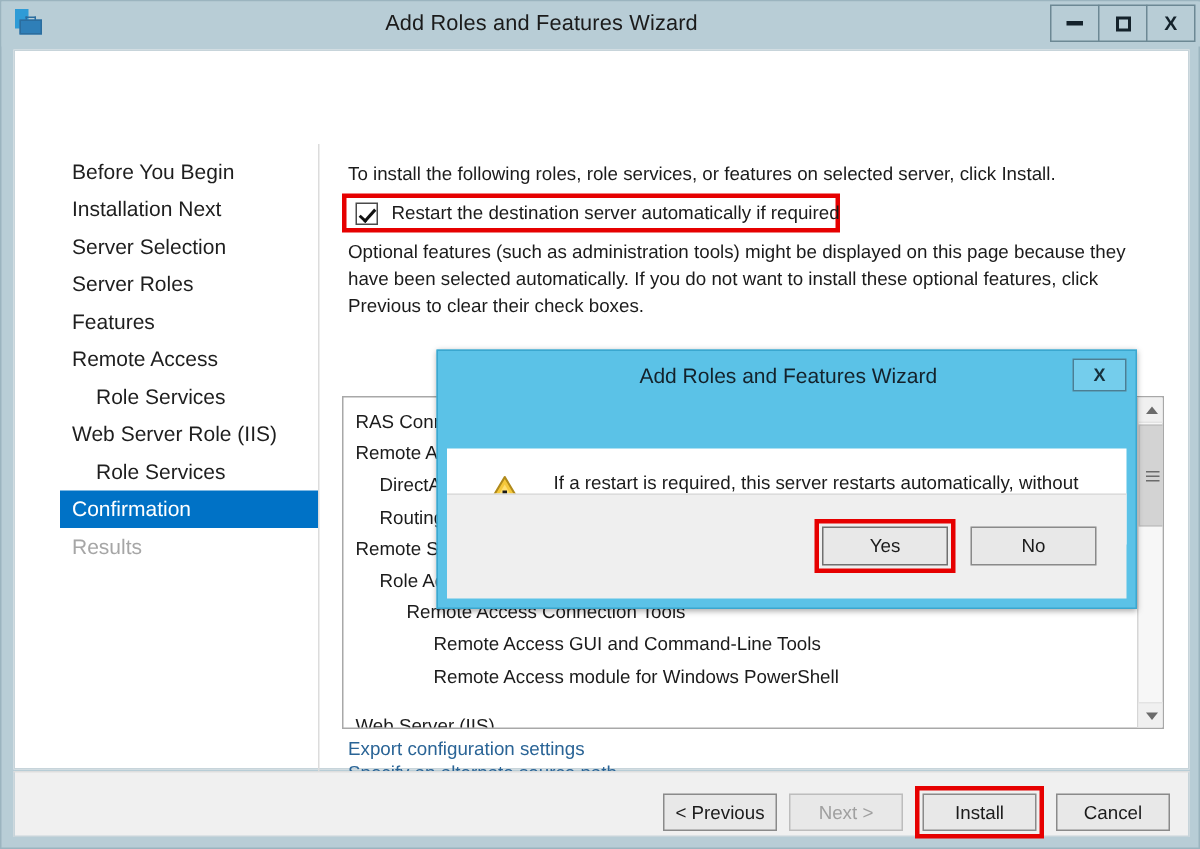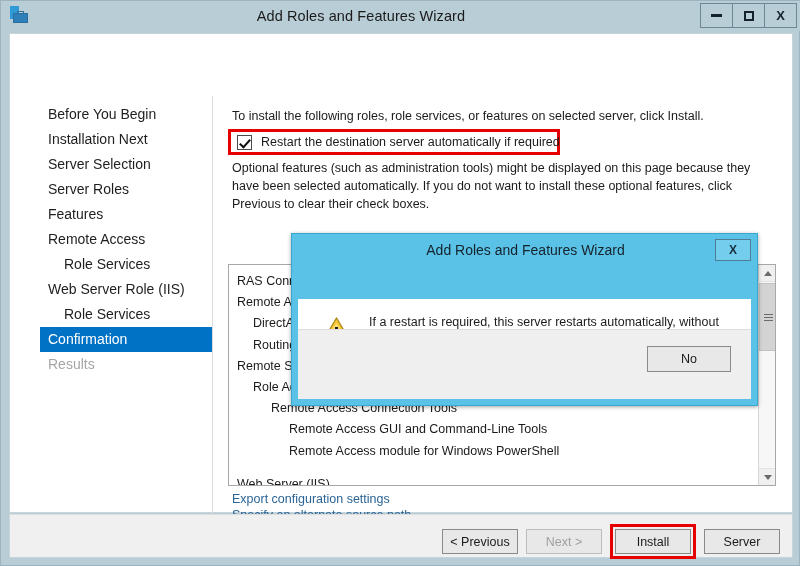--- a/index.html
+++ b/index.html
@@ -508,21 +508,21 @@
     </div>
   </div>
 
   <div id="footer-bar">
     <div id="footer-buttons">
       <div class="footer-btn">&lt; Previous</div>
       <div class="footer-btn disabled">Next &gt;</div>
       <div id="install-wrap">
         <div class="footer-btn">Install</div>
       </div>
-      <div class="footer-btn">Server</div>
+      <div class="footer-btn">Cancel</div>
     </div>
   </div>
 
   <div id="confirm-dialog">
     <div id="dialog-titlebar">
       <div id="dialog-title">Add Roles and Features Wizard</div>
       <div id="dialog-close">X</div>
     </div>
     <div id="dialog-body">
       <div id="warning-icon">
@@ -530,18 +530,21 @@
           <polygon points="16.5,2 32,28 1,28" fill="#f6c83a" stroke="#b08a1c" stroke-width="1.4" stroke-linejoin="round"></polygon>
           <polygon points="16.5,7 27.5,26 5.5,26" fill="#ffdf70" stroke="none"></polygon>
           <rect x="15" y="11" width="3" height="9" fill="#1a1a1a"></rect>
           <rect x="15" y="22" width="3" height="3" fill="#1a1a1a"></rect>
         </svg>
       </div>
       <div id="dialog-message">If a restart is required, this server restarts automatically, without additional notifications. Do you want to allow automatic restarts?</div>
     </div>
     <div id="dialog-footer">
       <div id="dialog-buttons">
+        <div id="yes-wrap">
+          <div class="dlg-btn default">Yes</div>
+        </div>
         <div class="dlg-btn">No</div>
       </div>
     </div>
   </div>
 
 </div>
 
 </body></html>

